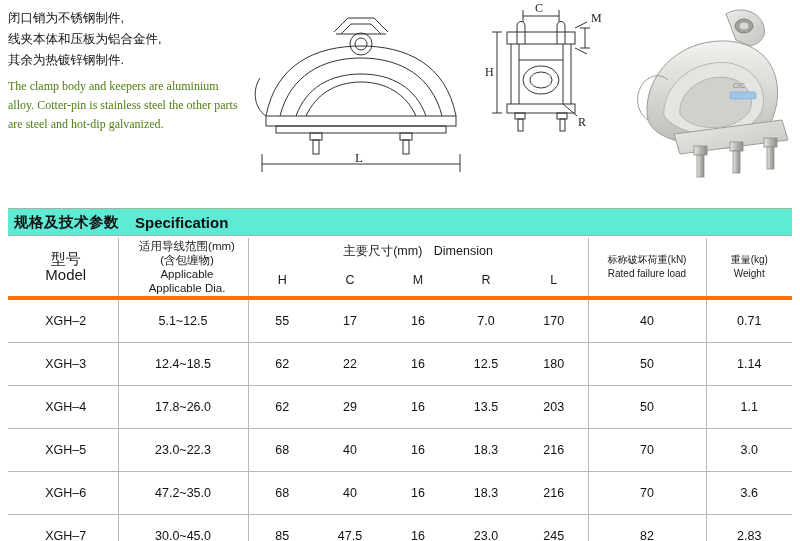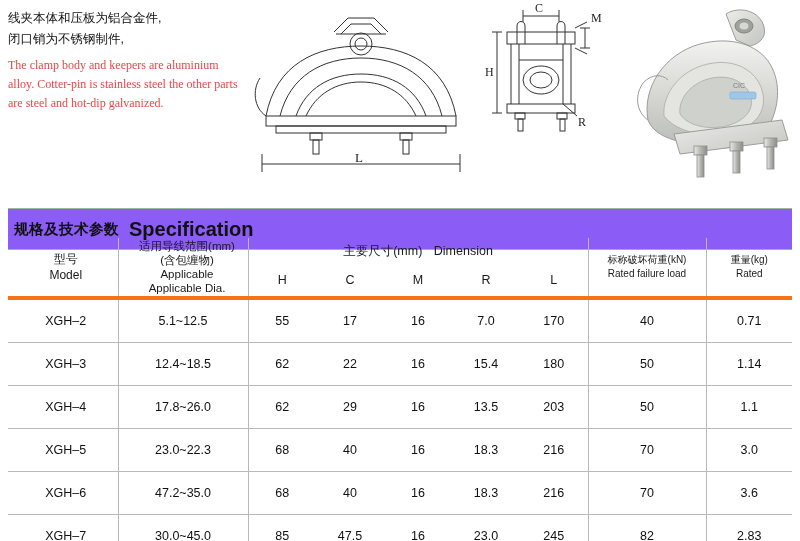--- a/index.html
+++ b/index.html
@@ -29,21 +29,21 @@
     font-size: 12.5px;
     line-height: 21px;
     color: #111;
   }
   .desc .cn { font-size: 12.5px; }
   .desc .en {
     margin-top: 6px;
     font-size: 12px;
     line-height: 19px;
     font-family: "Liberation Serif", serif;
-    color: #ef4444;
+    color: #4d7c0f;
   }
 
   
   .drawing-area {
     position: absolute;
     left: 236px;
     top: 0;
     width: 564px;
     height: 200px;
   }
@@ -52,40 +52,40 @@
     top: 0;
     left: 0;
   }
 
   
   .spec-bar {
     position: absolute;
     left: 8px;
     top: 208px;
     width: 784px;
-    height: 42px;
-    background: #8b5cf6;
+    height: 28px;
+    background: #5eead4;
     border-top: 1px solid #9ab89a;
     border-bottom: 1px solid #9ab89a;
     display: flex;
     align-items: center;
     padding-left: 6px;
     box-sizing: border-box;
   }
   .spec-bar .t1 {
     font-size: 14.5px;
     font-weight: bold;
     color: #111;
     letter-spacing: .5px;
   }
   .spec-bar .t2 {
-    font-size: 20px;
+    font-size: 15px;
     font-weight: bold;
     color: #111;
-    margin-left: 10px;
+    margin-left: 16px;
   }
 
   
   table.spec {
     position: absolute;
     left: 8px;
     top: 238px;
     width: 784px;
     border-collapse: collapse;
     font-size: 12px;
@@ -98,21 +98,21 @@
     font-weight: normal;
   }
   table.spec thead td {
     border-bottom: 4px solid #f97316;
     height: 58px;
   }
   .vline { border-right: 1px solid #b9b9b9; }
   .hdr-model {
     text-align: left;
     padding-left: 6px !important;
-    font-size: 12px;
+    font-size: 15px;
     line-height: 16px;
   }
   .hdr-cond {
     font-size: 11.5px;
     line-height: 14px;
     text-align: left;
     padding-left: 8px !important;
   }
   .hdr-dim-top {
     font-size: 12.5px;
@@ -137,22 +137,23 @@
     margin-top: 44px;
   }
 </style>
 </head>
 <body>
 
 <div class="top-area">
 
   <div class="desc">
     <div class="cn">
+      <div>闭口销为不锈钢制件,</div>
       <div>线夹本体和压板为铝合金件,</div>
-      <div>闭口销为不锈钢制件,</div>
+      <div>其余为热镀锌钢制件.</div>
     </div>
     <div class="en">The clamp body and keepers are aluminium alloy. Cotter-pin is stainless steel the other parts are steel and hot-dip galvanized.</div>
   </div>
 
   <div class="drawing-area">
 
     <svg class="dwg" width="250" height="175" viewBox="0 0 250 175" style="left:0; top:4px;">
       <g fill="none" stroke="#333" stroke-width="1">
 
         <path d="M98 28 L112 14 L138 14 L152 28"></path>
@@ -317,21 +318,21 @@
       <td colspan="5" class="vline hdr-dim-top" style="height:26px;">
         <span>主要尺寸(mm)</span>
         <span style="margin-left:8px;">Dimension</span>
       </td>
       <td rowspan="2" class="vline hdr-small">
         <div>标称破坏荷重(kN)</div>
         <div>Rated failure load</div>
       </td>
       <td rowspan="2" class="hdr-small">
         <div>重量(kg)</div>
-        <div>Rated</div>
+        <div>Weight</div>
       </td>
     </tr>
     <tr class="hdr-dim-sub">
       <td style="height:30px;">H</td>
       <td style="height:30px;">C</td>
       <td style="height:30px;">M</td>
       <td style="height:30px;">R</td>
       <td style="height:30px;" class="vline">L</td>
     </tr>
   </thead>
@@ -346,21 +347,21 @@
       <td class="vline">170</td>
       <td class="vline">40</td>
       <td>0.71</td>
     </tr>
     <tr>
       <td class="vline model-cell">XGH–3</td>
       <td class="vline">12.4~18.5</td>
       <td>62</td>
       <td>22</td>
       <td>16</td>
-      <td>15.4</td>
+      <td>12.5</td>
       <td class="vline">180</td>
       <td class="vline">50</td>
       <td>1.14</td>
     </tr>
     <tr>
       <td class="vline model-cell">XGH–4</td>
       <td class="vline">17.8~26.0</td>
       <td>62</td>
       <td>29</td>
       <td>16</td>

